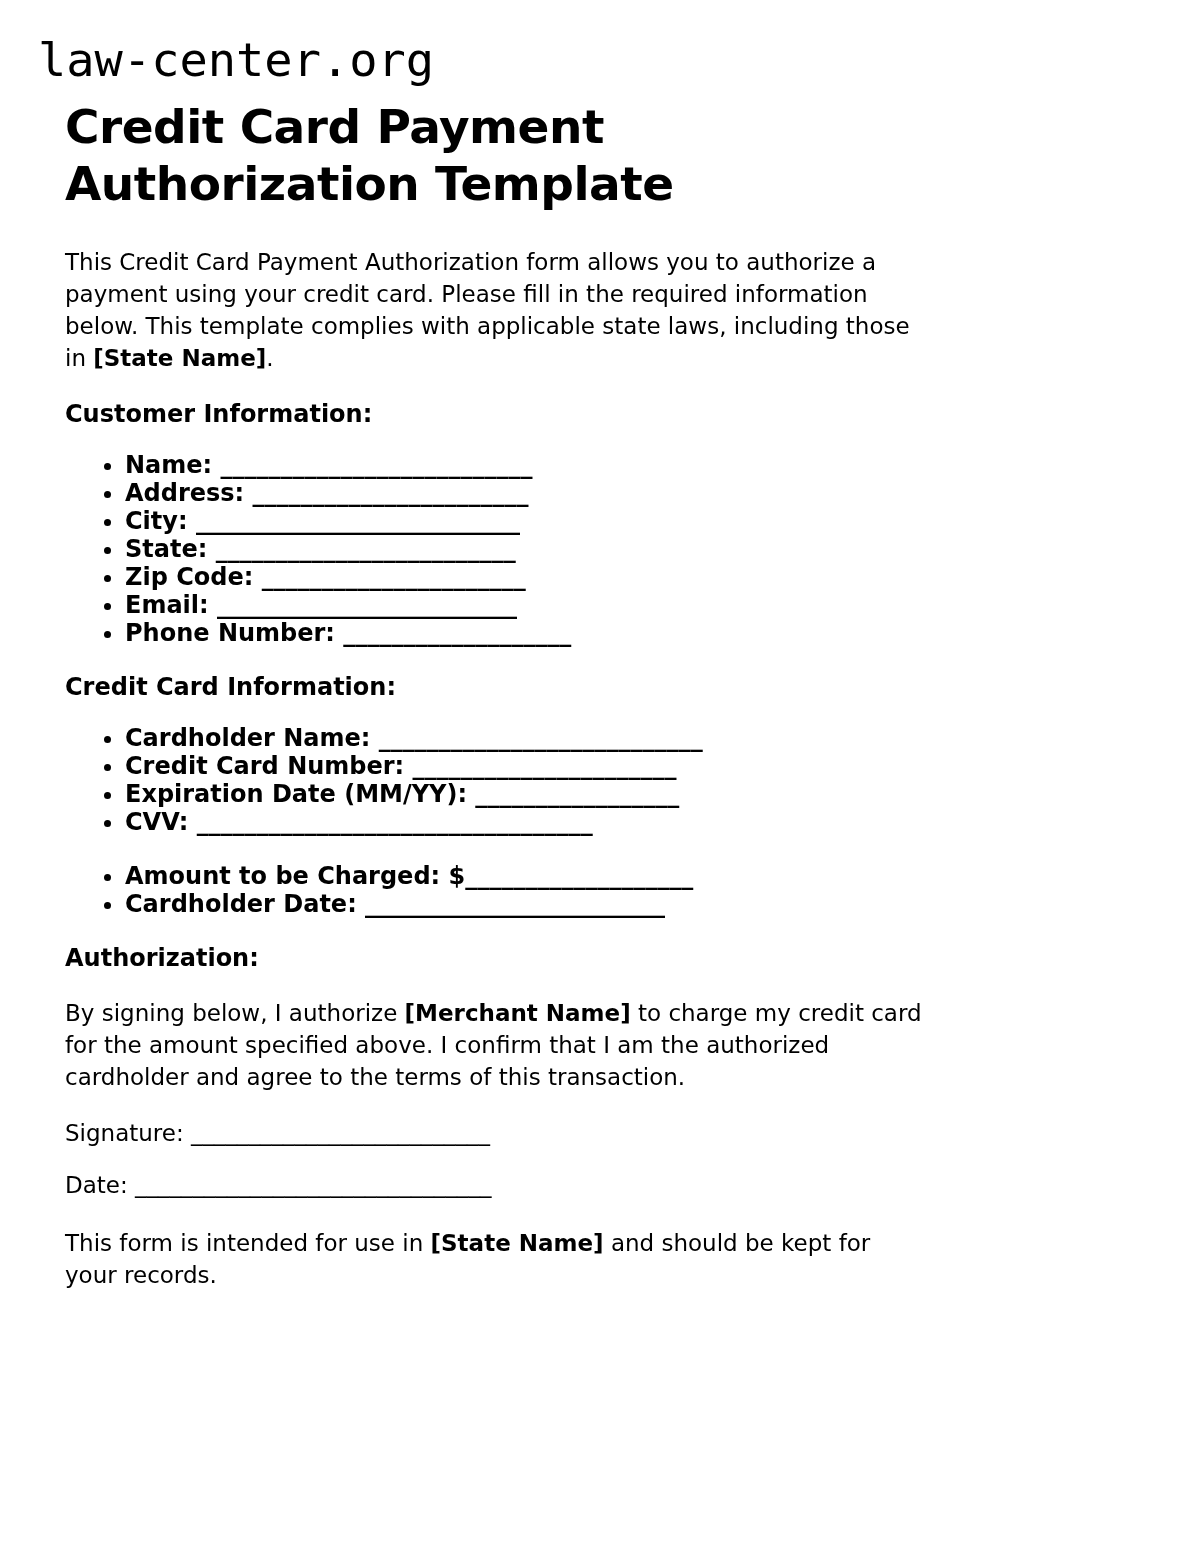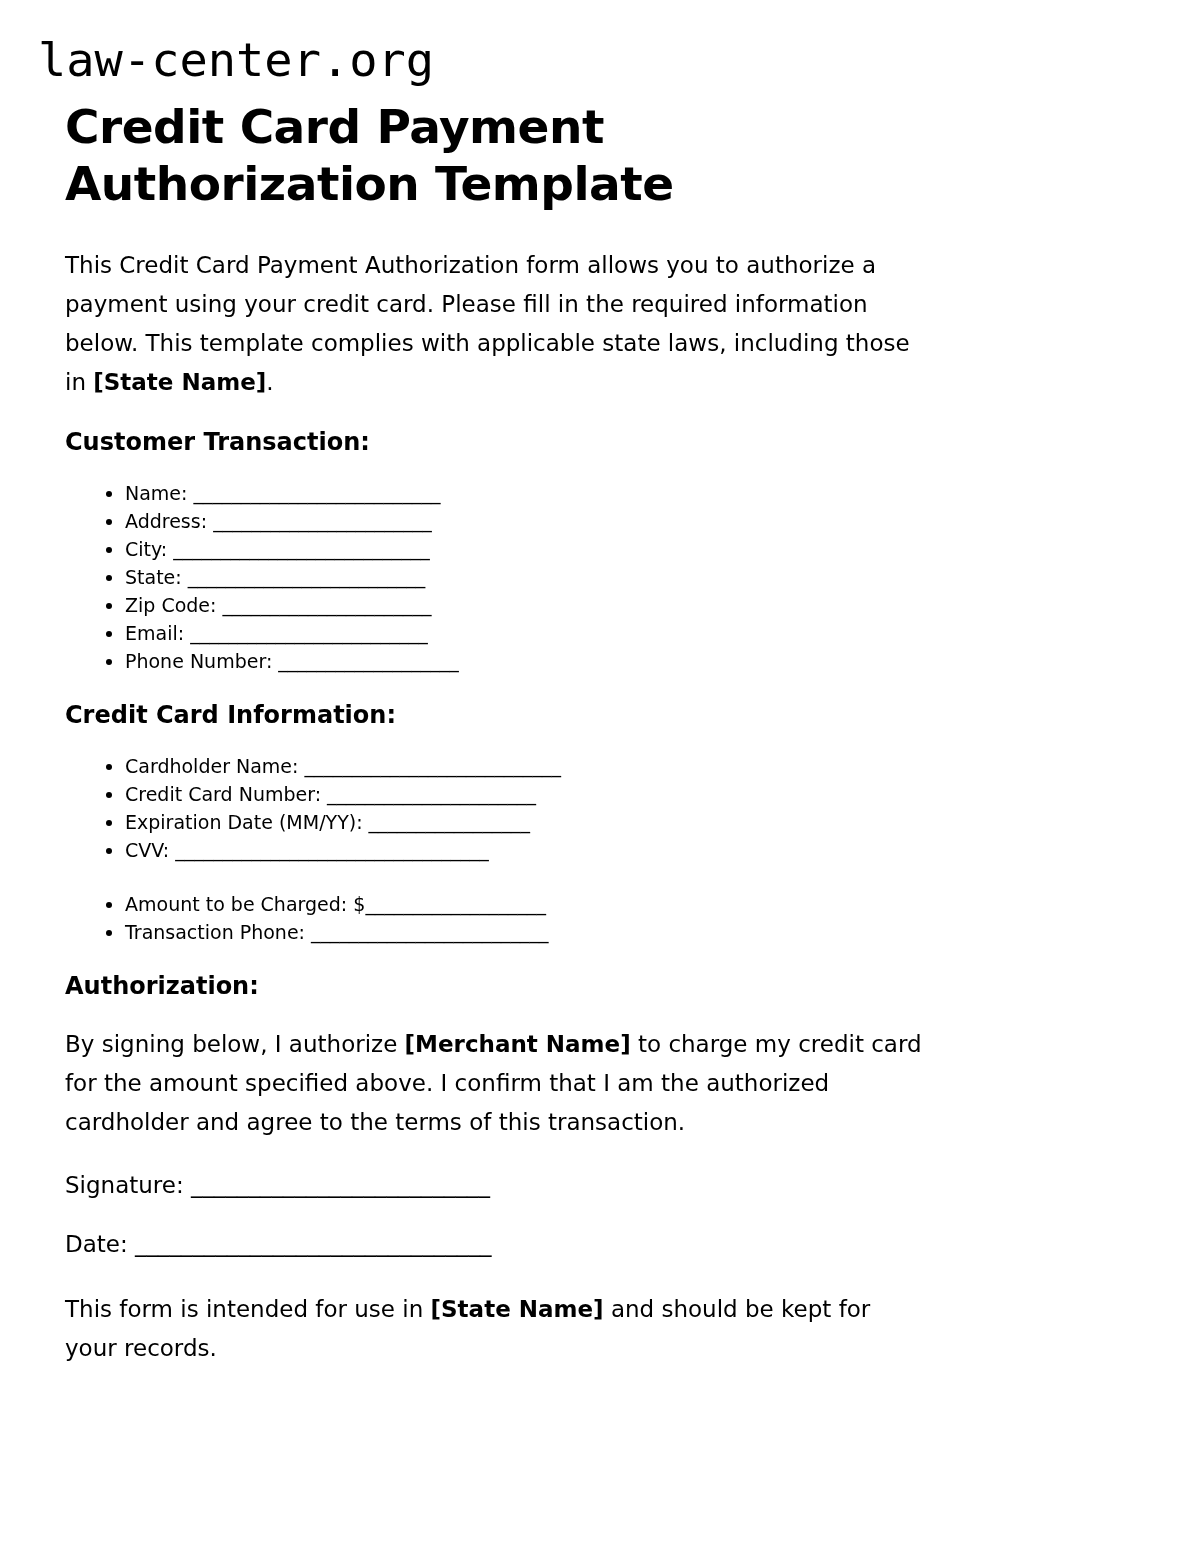--- a/index.html
+++ b/index.html
@@ -28,56 +28,57 @@
   h1.doc-title {
     font-size: 47px;
     line-height: 57px;
     font-weight: bold;
     letter-spacing: -0.5px;
     margin: 12px 0 34px 0;
     max-width: 1000px;
   }
   p {
     font-size: 23px;
-    line-height: 39px;
+    line-height: 32px;
     margin: 24px 0;
     max-width: 1065px;
   }
   h2.section-heading {
     font-size: 24px;
     line-height: 29px;
     font-weight: bold;
     margin: 26px 0 22px 0;
   }
   ul.field-list {
     margin: 22px 0 26px 0;
     padding-left: 60px;
     list-style-type: disc;
   }
   ul.field-list li {
-    font-size: 19px;
+    font-size: 24px;
     line-height: 28px;
+    font-weight: bold;
   }
   strong { font-weight: bold; }
   .blank { letter-spacing: 0; white-space: nowrap; }
   .sig-line { margin: 24px 0 20px 0; }
   .date-line { margin: 20px 0 26px 0; }
 </style>
 </head>
 <body>
 
 <div class="page">
 
   <div class="site-name">law-center.org</div>
 
   <h1 class="doc-title">Credit Card Payment Authorization Template</h1>
 
   <p><span>This Credit Card Payment Authorization form allows you to authorize a payment using your credit card. Please fill in the required information below. This template complies with applicable state laws, including those in </span><strong>[State Name]</strong><span>.</span></p>
 
-  <h2 class="section-heading">Customer Transaction:</h2>
+  <h2 class="section-heading">Customer Information:</h2>
 
   <ul class="field-list">
     <li><span>Name:</span> <span class="blank">__________________________</span></li>
     <li><span>Address:</span> <span class="blank">_______________________</span></li>
     <li><span>City:</span> <span class="blank">___________________________</span></li>
     <li><span>State:</span> <span class="blank">_________________________</span></li>
     <li><span>Zip Code:</span> <span class="blank">______________________</span></li>
     <li><span>Email:</span> <span class="blank">_________________________</span></li>
     <li><span>Phone Number:</span> <span class="blank">___________________</span></li>
   </ul>
@@ -87,21 +88,21 @@
   <ul class="field-list">
     <li><span>Cardholder Name:</span> <span class="blank">___________________________</span></li>
     <li><span>Credit Card Number:</span> <span class="blank">______________________</span></li>
     <li><span>Expiration Date (MM/YY):</span> <span class="blank">_________________</span></li>
     <li><span>CVV:</span> <span class="blank">_________________________________</span></li>
   </ul>
 
 
   <ul class="field-list">
     <li><span>Amount to be Charged:</span> <span class="blank">$___________________</span></li>
-    <li><span>Transaction Phone:</span> <span class="blank">_________________________</span></li>
+    <li><span>Cardholder Date:</span> <span class="blank">_________________________</span></li>
   </ul>
 
   <h2 class="section-heading">Authorization:</h2>
 
   <p><span>By signing below, I authorize </span><strong>[Merchant Name]</strong><span> to charge my credit card for the amount specified above. I confirm that I am the authorized cardholder and agree to the terms of this transaction.</span></p>
 
   <p class="sig-line"><span>Signature:</span> <span class="blank">__________________________</span></p>
 
   <p class="date-line"><span>Date:</span> <span class="blank">_______________________________</span></p>
 

